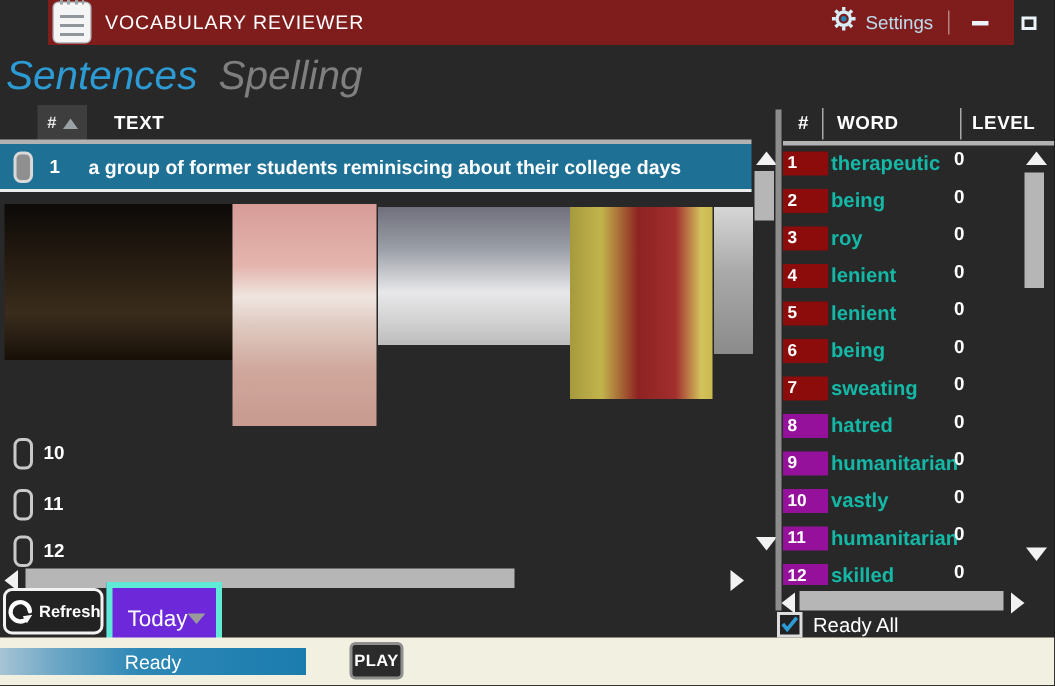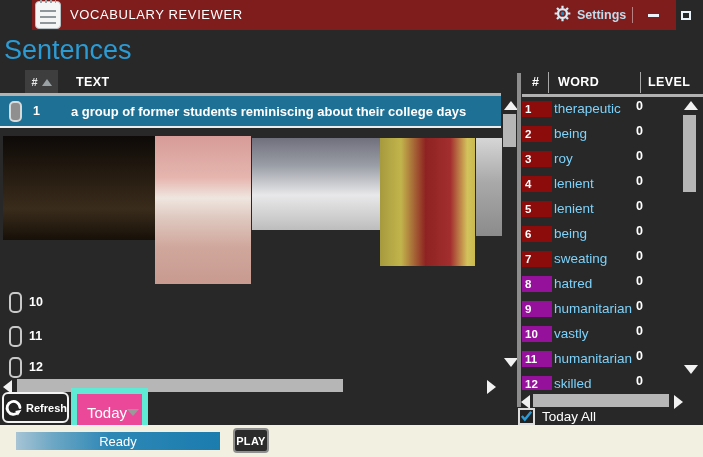--- a/index.html
+++ b/index.html
@@ -8,50 +8,50 @@
 
   
   .titlebar{position:absolute;left:0;top:0;width:644px;height:30px;background:#7f1d1d;margin-left:32px;}
   .app-icon{position:absolute;left:3px;top:1px;width:26px;height:28px;background:#f5f5f5;
             border:1px solid #b9c0c4;border-radius:4px;box-sizing:border-box;}
   .app-icon .lines{position:absolute;left:4px;right:4px;top:8px;height:14px;
             background:repeating-linear-gradient(180deg,#8f979c 0 2px,transparent 2px 6px);}
   .app-icon .binding{position:absolute;left:4px;right:4px;top:-3px;height:4px;
             background:repeating-linear-gradient(90deg,#9aa2a6 0 2px,transparent 2px 5px);}
   .title-text{position:absolute;left:38px;top:7px;color:#fff;font-size:13px;letter-spacing:.6px;}
-  .settings{position:absolute;left:522px;top:4px;height:22px;display:flex;align-items:center;gap:6px;cursor:default;font-weight:bold;}
+  .settings{position:absolute;left:522px;top:4px;height:22px;display:flex;align-items:center;gap:6px;cursor:default;}
   .settings-label{color:#bcdcec;font-size:12.5px;}
   .tb-divider{position:absolute;left:600px;top:7px;width:1px;height:16px;background:rgba(255,255,255,.45);}
   .win-btn{position:absolute;top:0;width:26px;height:30px;display:flex;align-items:center;justify-content:center;}
   .btn-min{left:608px;} .btn-max{left:641px;} .btn-close{left:671px;}
   .min-glyph{width:11px;height:3px;background:#eaf4fa;}
   .max-glyph{width:10px;height:9px;border:2px solid #eaf4fa;box-sizing:border-box;}
 
   
-  .tabs{position:absolute;left:4px;top:31px;height:36px;display:flex;gap:14px;align-items:flex-end;}
+  .tabs{position:absolute;left:4px;top:31px;height:36px;display:flex;gap:14px;align-items:flex-end;font-style:italic;}
   .tab{font-size:27px;line-height:33px;}
   .tab-active{color:#2c9bd4;}
   .tab-inactive{color:#7f7f7f;}
 
   
   .s-header{position:absolute;top:70px;left:0;height:24px;width:500px;}
   .s-num-box{position:absolute;left:25px;top:0;width:33px;height:24px;background:#3e3e3e;
              display:flex;align-items:center;justify-content:center;gap:4px;
              color:#e8e8e8;font-size:11px;font-weight:bold;}
   .sort-up{width:0;height:0;border-left:5px solid transparent;border-right:5px solid transparent;
            border-bottom:7px solid #9aa2a6;}
   .s-text-col{position:absolute;left:76px;top:5px;color:#fff;font-size:12.5px;font-weight:bold;letter-spacing:.4px;}
   .s-underline{position:absolute;left:0;top:93px;width:501px;height:3px;background:#b2b2b2;}
 
   .row-check{width:13px;height:21px;border:2px solid #c9c9c9;border-radius:5px;box-sizing:border-box;}
   .sel-row{position:absolute;left:0;top:96px;width:501px;height:32px;background:#1f7095;
            border-bottom:2px solid #ececec;box-sizing:border-box;display:flex;align-items:center;}
   .sel-row .row-check{margin-left:9px;background:#8f8f8f;border-color:#d9d9d9;}
   .sel-num{margin-left:11px;color:#fff;font-size:12.5px;font-weight:bold;width:26px;}
-  .sel-text{color:#fff;font-size:13px;font-weight:600;margin-left:12px;}
+  .sel-text{color:#fff;font-size:13px;font-weight:600;}
 
   .img-strip .photo{position:absolute;}
   .img1{left:3px;top:136px;width:152px;height:104px;
         background:linear-gradient(180deg,#0d0a08 0%,#241a10 35%,#3a2c1c 70%,#171008 100%);}
   .img2{left:155px;top:136px;width:96px;height:148px;
         background:linear-gradient(180deg,#d79c98 0%,#e5b5ae 28%,#efe6e0 42%,#dfc9c0 55%,#d0a79c 75%,#c89a90 100%);}
   .img3{left:252px;top:138px;width:128px;height:92px;
         background:linear-gradient(180deg,#70707c 0%,#9a9ea6 30%,#e8e8ea 62%,#cfcfcf 85%,#bdbdbd 100%);}
   .img4{left:380px;top:138px;width:95px;height:128px;
         background:linear-gradient(90deg,#a69a3e 0%,#c2b44c 22%,#8e2222 48%,#a32e2e 74%,#d3c35c 92%,#c9b94e 100%);}
@@ -76,58 +76,58 @@
   .l-vsb-down{position:absolute;left:504px;top:358px;}
   .l-hsb-left{position:absolute;left:3px;top:380px;}
   .l-hsb-thumb{position:absolute;left:17px;top:379px;width:326px;height:13px;}
   .l-hsb-right{position:absolute;left:487px;top:380px;}
 
   
   .refresh-btn{position:absolute;left:2px;top:392px;width:67px;height:31px;background:#222;
                border:2px solid #f2f2f2;border-radius:6px;box-sizing:border-box;
                display:flex;align-items:center;justify-content:center;gap:3px;}
   .refresh-label{color:#fff;font-size:11px;font-weight:bold;}
-  .today-dd{position:absolute;left:71px;top:388px;width:77px;height:48px;background:#ec4899;
-            border:6px solid #5eead4;box-sizing:border-box;display:flex;align-items:center;}
+  .today-dd{position:absolute;left:71px;top:388px;width:77px;height:48px;background:#6d28d9;
+            border:4px solid #5eead4;box-sizing:border-box;display:flex;align-items:center;}
   .today-label{color:#fff;font-size:15px;margin-left:10px;flex:1;}
   .dd-caret{width:0;height:0;border-left:6px solid transparent;border-right:6px solid transparent;
             border-top:7px solid #9a9a9a;margin-right:9px;}
 
   
   .splitter{position:absolute;left:517px;top:73px;width:4px;height:334px;background:#8d8d8d;}
   .w-header{position:absolute;top:72px;left:522px;height:22px;color:#fff;font-size:12.5px;font-weight:bold;}
   .w-col-num{position:absolute;left:10px;top:3px;}
   .w-col-word{position:absolute;left:36px;top:3px;letter-spacing:.4px;}
   .w-col-level{position:absolute;left:126px;top:3px;letter-spacing:.4px;}
   .w-div1{position:absolute;left:26px;top:0;width:1px;height:21px;background:#a8a8a8;}
   .w-div2{position:absolute;left:118px;top:0;width:1px;height:21px;background:#a8a8a8;}
   .w-underline{position:absolute;left:522px;top:94px;width:181px;height:3px;background:#b2b2b2;}
 
   .word-list{position:absolute;left:522px;top:97px;width:158px;height:293px;overflow:hidden;}
   .word-row{position:relative;height:25px;}
   .word-badge{position:absolute;left:0;top:4px;width:30px;height:16px;color:#fff;
               font-size:11.5px;font-weight:bold;line-height:16px;padding-left:3px;box-sizing:border-box;}
-  .word-text{position:absolute;left:32px;top:4px;color:#7dd3fc;font-size:13.5px;font-weight:400;}
+  .word-text{position:absolute;left:32px;top:4px;color:#14b8a6;font-size:13.5px;font-weight:700;}
   .word-level{position:absolute;left:114px;top:2px;color:#fff;font-size:12.5px;font-weight:bold;}
 
   .r-vsb-up{position:absolute;left:684px;top:101px;}
   .r-vsb-thumb{position:absolute;left:683px;top:115px;width:13px;height:77px;}
   .r-vsb-down{position:absolute;left:684px;top:365px;}
   .r-hsb-left{position:absolute;left:521px;top:395px;}
   .r-hsb-thumb{position:absolute;left:533px;top:394px;width:136px;height:13px;}
   .r-hsb-right{position:absolute;left:674px;top:395px;}
 
   .show-all{position:absolute;left:518px;top:407px;height:18px;display:flex;align-items:center;gap:7px;}
   .show-all-box{width:17px;height:17px;background:#222;border:2px solid #ddd;box-sizing:border-box;
                 display:flex;align-items:center;justify-content:center;}
   .show-all-label{color:#fff;font-size:13.5px;}
 
   
   .statusbar{position:absolute;left:0;top:425px;width:703px;height:32px;background:#f1f0e1;}
-  .progress{position:absolute;left:16px;top:7px;width:204px;height:18px;
+  .progress{position:absolute;left:0;top:7px;width:204px;height:18px;
             background:linear-gradient(90deg,#a7c4d5 0%,#6da7c5 18%,#2e88b6 45%,#1b7cae 100%);
             display:flex;align-items:center;justify-content:center;}
   .progress-label{color:#fff;font-size:13px;}
   .play-btn{position:absolute;left:233px;top:3px;width:36px;height:25px;background:#2b2b2b;
             border:2px solid #8f8f8f;border-radius:4px;box-sizing:border-box;
             display:flex;align-items:center;justify-content:center;}
   .play-label{color:#fff;font-size:11px;font-weight:bold;letter-spacing:.3px;}
 </style>
 </head>
 <body>
@@ -161,20 +161,21 @@
     </div>
     <div class="win-btn btn-close">
       <svg width="12" height="12" viewBox="0 0 12 12">
         <path d="M1 1l10 10M11 1L1 11" stroke="#eaf4fa" stroke-width="2.2"></path>
       </svg>
     </div>
   </div>
 
   <div class="tabs">
     <div class="tab tab-active">Sentences</div>
+    <div class="tab tab-inactive">Spelling</div>
   </div>
 
   <div class="s-header">
     <div class="s-num-box">
       <span>#</span>
       <span class="sort-up"></span>
     </div>
     <div class="s-text-col">TEXT</div>
   </div>
   <div class="s-underline"></div>
@@ -304,21 +305,21 @@
   <div class="r-hsb-left tri-left"></div>
   <div class="r-hsb-thumb hthumb"></div>
   <div class="r-hsb-right tri-right"></div>
 
   <div class="show-all">
     <div class="show-all-box">
       <svg width="14" height="14" viewBox="0 0 14 14">
         <path d="M2 7l3.2 3.8L12 2.5" fill="none" stroke="#2e9ad4" stroke-width="2.6"></path>
       </svg>
     </div>
-    <span class="show-all-label">Today All</span>
+    <span class="show-all-label">Ready All</span>
   </div>
 
   <div class="statusbar">
     <div class="progress">
       <span class="progress-label">Ready</span>
     </div>
     <div class="play-btn">
       <span class="play-label">PLAY</span>
     </div>
   </div>

